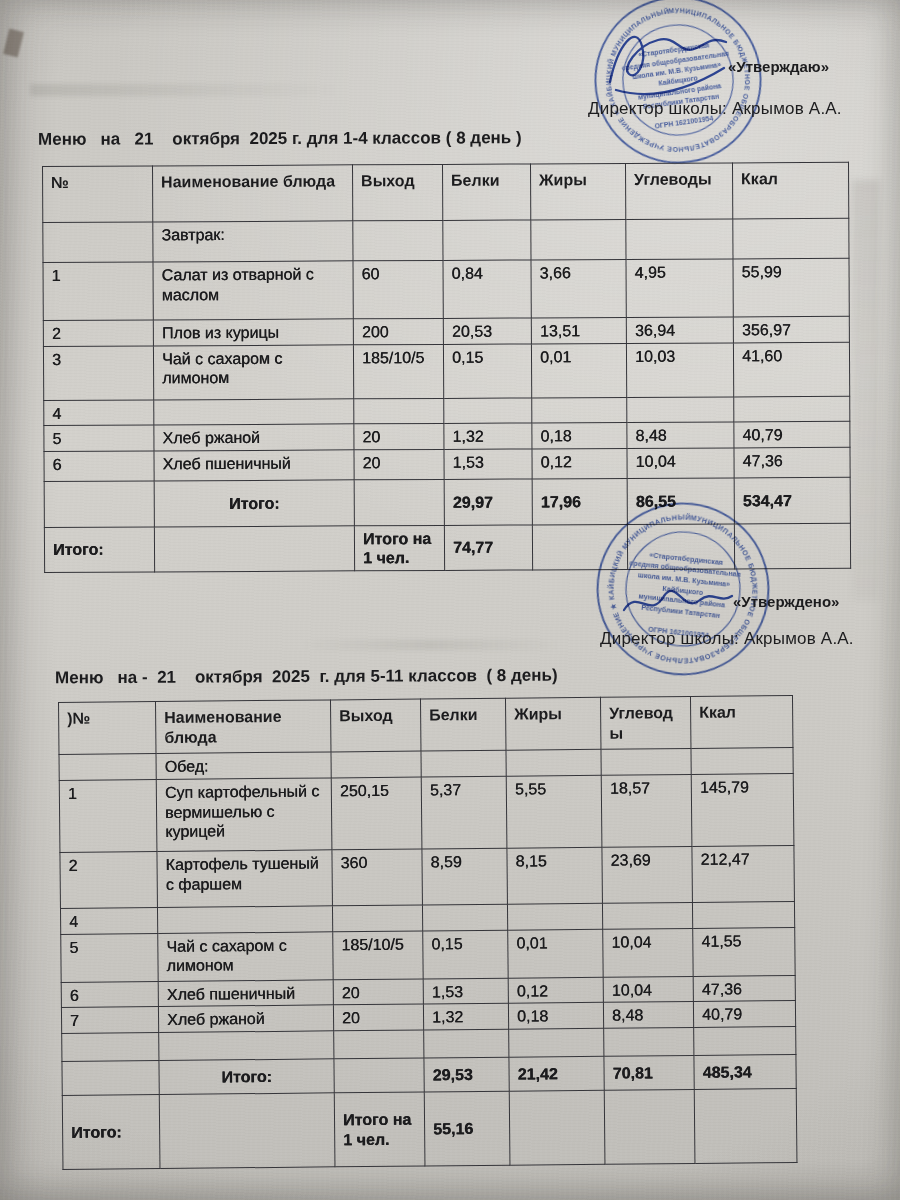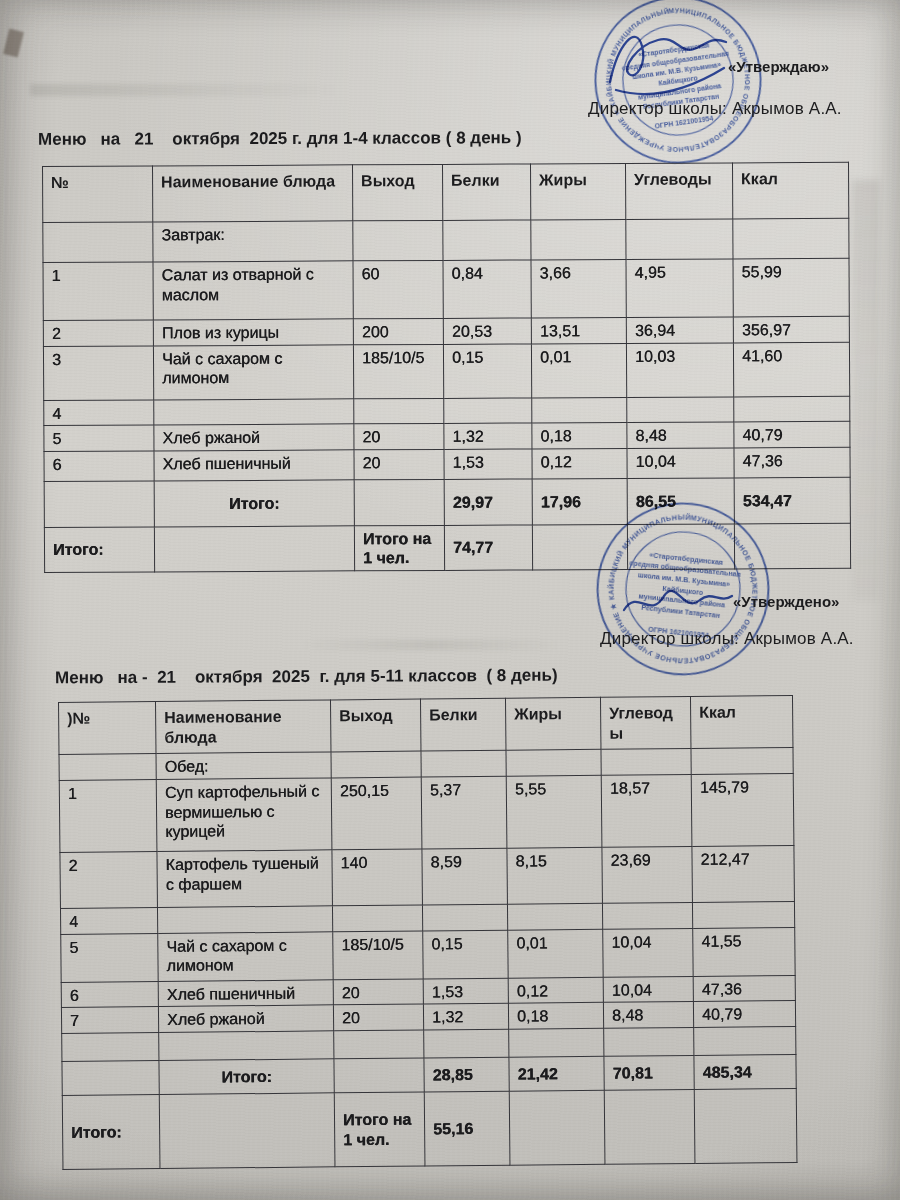--- a/index.html
+++ b/index.html
@@ -257,21 +257,21 @@
           <td>Суп картофельный с вермишелью с курицей</td>
           <td>250,15</td>
           <td>5,37</td>
           <td>5,55</td>
           <td>18,57</td>
           <td>145,79</td>
         </tr>
         <tr style="height: 56px;">
           <td>2</td>
           <td>Картофель тушеный с фаршем</td>
-          <td>140</td>
+          <td>360</td>
           <td>8,59</td>
           <td>8,15</td>
           <td>23,69</td>
           <td>212,47</td>
         </tr>
         <tr style="height: 22px;">
           <td>4</td>
           <td></td>
           <td></td>
           <td></td>
@@ -312,21 +312,21 @@
           <td></td>
           <td></td>
           <td></td>
           <td></td>
           <td></td>
         </tr>
         <tr class="totals" style="height: 34px;">
           <td></td>
           <td>Итого:</td>
           <td></td>
-          <td>28,85</td>
+          <td>29,53</td>
           <td>21,42</td>
           <td>70,81</td>
           <td>485,34</td>
         </tr>
         <tr class="grand" style="height: 74px;">
           <td>Итого:</td>
           <td></td>
           <td>Итого на 1 чел.</td>
           <td>55,16</td>
           <td></td>

